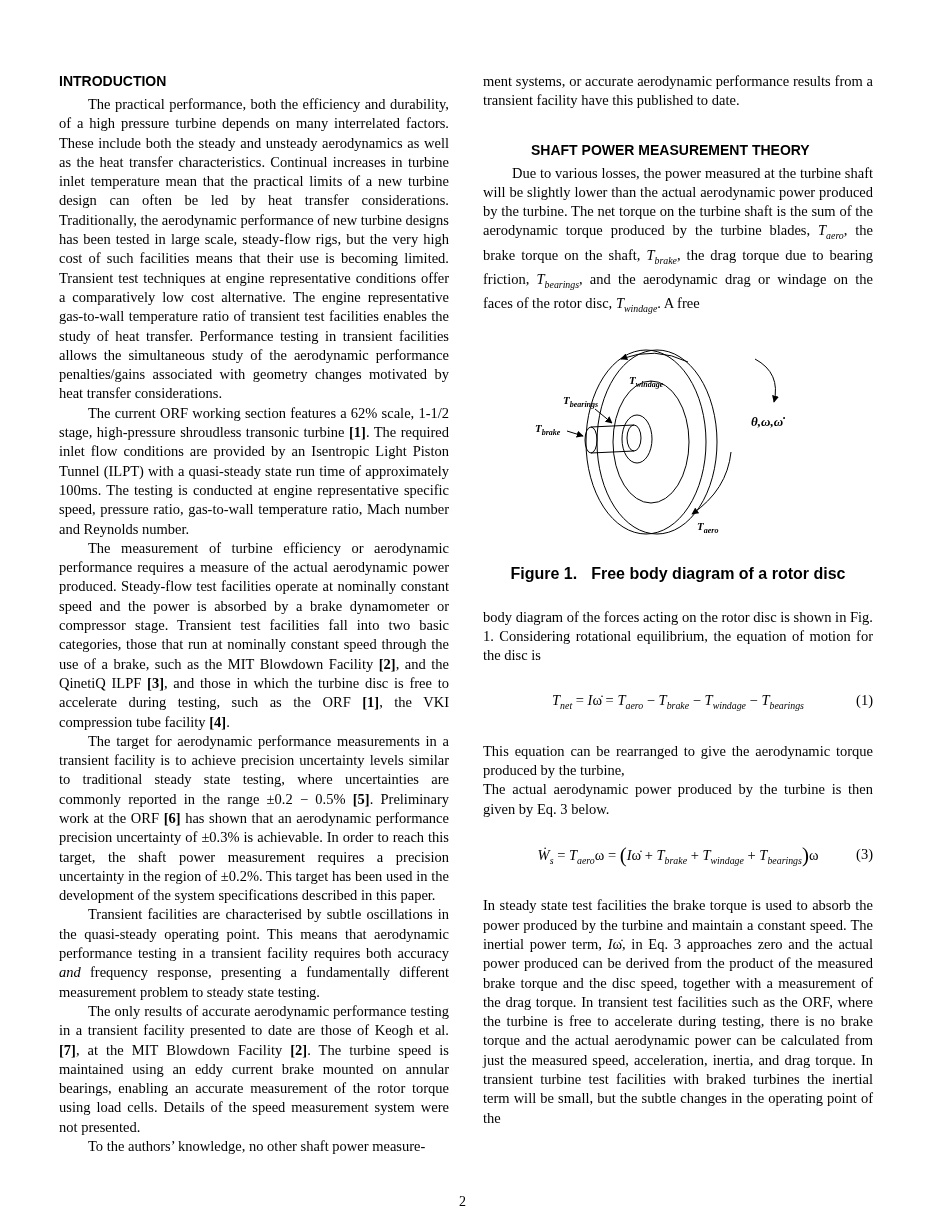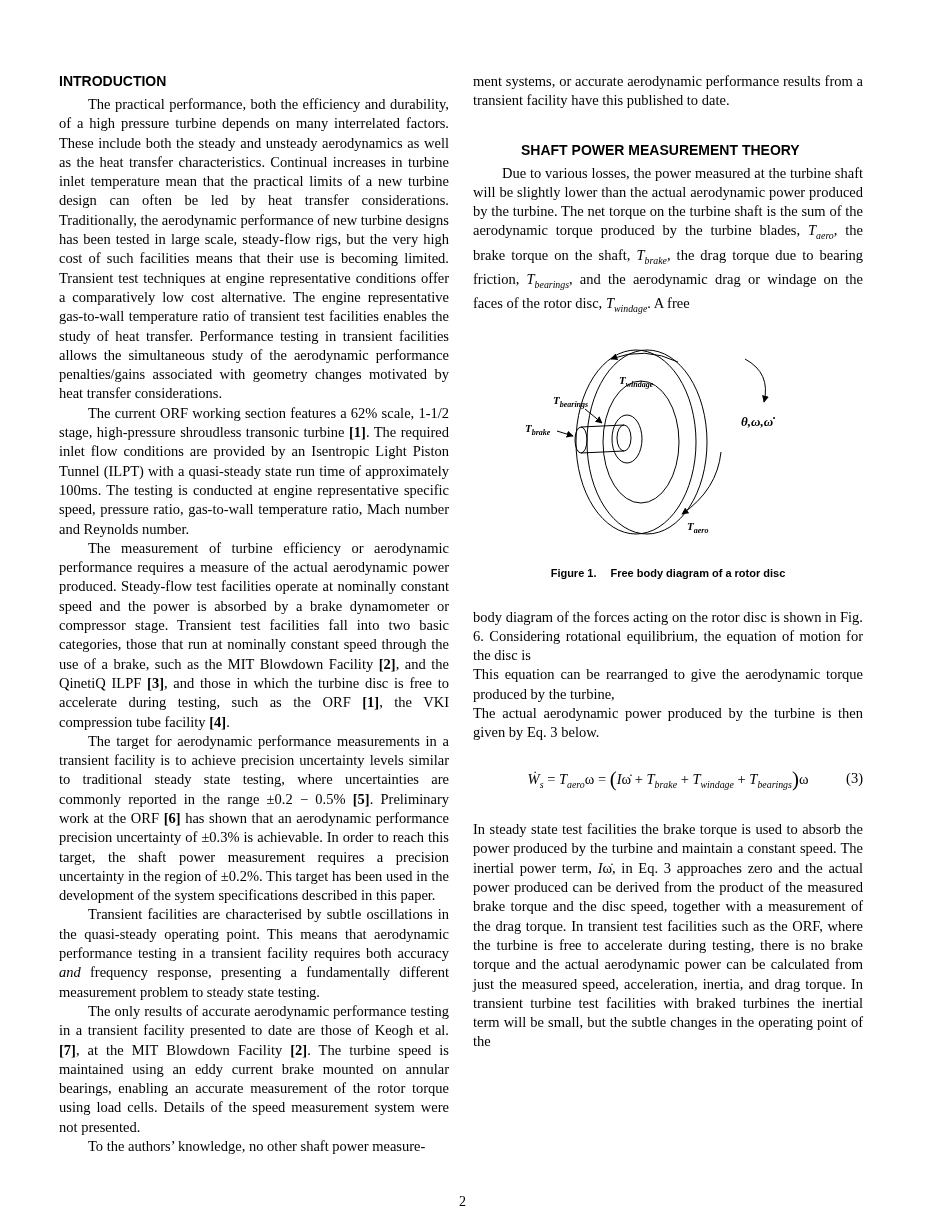--- a/index.html
+++ b/index.html
@@ -4,21 +4,21 @@
 <style>
   * { margin:0; padding:0; box-sizing:border-box; }
   html,body { background:#ffffff; }
   body {
     width:925px; height:1232px;
     font-family:"Liberation Serif", serif;
     color:#000;
   }
   .page { position:relative; width:925px; height:1232px; overflow:hidden; background:#fff; }
   .content {
-    display:flex; gap:24px;
+    display:flex; gap:34px;
     padding:72px 52px 0 59px;
   }
   .col {
     width:390px;
     font-size:14.5px;
     line-height:19.3px;
     text-align:justify;
   }
   .col p { text-indent:29px; }
   .col p.noindent { text-indent:0; }
@@ -42,21 +42,21 @@
   .equation .eq-num { position:absolute; right:0; top:0; font-style:normal; }
   .bigparen { font-size:1.45em; line-height:1; vertical-align:-0.08em; }
   figure.rotor-figure {
     margin:14px 0 24px 0;
     text-align:center;
     font-weight:bold;
   }
   figure.rotor-figure svg { display:block; margin:0 auto; }
   figcaption {
     font-family:"Liberation Sans", sans-serif;
-    font-size:11px;
+    font-size:16px;
     margin-top:10px;
     text-align:center;
   }
   figcaption .cap-label { margin-right:14px; }
   .fig-label { font-family:"Liberation Serif", serif; font-style:italic; font-size:11px; fill:#000; }
   .fig-label .sub { font-size:8px; }
   .fig-label.rot { font-size:13px; }
   .fig-line { stroke:#000; stroke-width:1; fill:none; }
   .footer {
     position:absolute; left:0; right:0; bottom:18px; height:20px;
@@ -120,22 +120,26 @@
           <text class="fig-label" x="80" y="72"><tspan>T</tspan><tspan class="sub" dy="3">bearings</tspan></text>
           <text class="fig-label" x="52" y="100"><tspan>T</tspan><tspan class="sub" dy="3">brake</tspan></text>
           <text class="fig-label" x="214" y="198"><tspan>T</tspan><tspan class="sub" dy="3">aero</tspan></text>
           <text class="fig-label rot" x="268" y="94">θ,ω,ω̇</text>
         </svg>
         <figcaption>
           <span class="cap-label">Figure 1.</span><span>Free body diagram of a rotor disc</span>
         </figcaption>
       </figure>
 
-      <p class="noindent">body diagram of the forces acting on the rotor disc is shown in Fig. 6. Considering rotational equilibrium, the equation of motion for the disc is</p>
+      <p class="noindent">body diagram of the forces acting on the rotor disc is shown in Fig. 1. Considering rotational equilibrium, the equation of motion for the disc is</p>
 
+      <div class="equation">
+        <span class="eq-body"><i>T<sub>net</sub></i> = <i>I</i>ω̇ = <i>T<sub>aero</sub></i> − <i>T<sub>brake</sub></i> − <i>T<sub>windage</sub></i> − <i>T<sub>bearings</sub></i></span>
+        <span class="eq-num">(1)</span>
+      </div>
 
       <p class="noindent">This equation can be rearranged to give the aerodynamic torque produced by the turbine,</p>
 
 
       <p class="noindent">The actual aerodynamic power produced by the turbine is then given by Eq. 3 below.</p>
 
       <div class="equation">
         <span class="eq-body"><i>Ẇ<sub>s</sub></i> = <i>T<sub>aero</sub></i>ω = <span class="bigparen">(</span><i>I</i>ω̇ + <i>T<sub>brake</sub></i> + <i>T<sub>windage</sub></i> + <i>T<sub>bearings</sub></i><span class="bigparen">)</span>ω</span>
         <span class="eq-num">(3)</span>
       </div>

